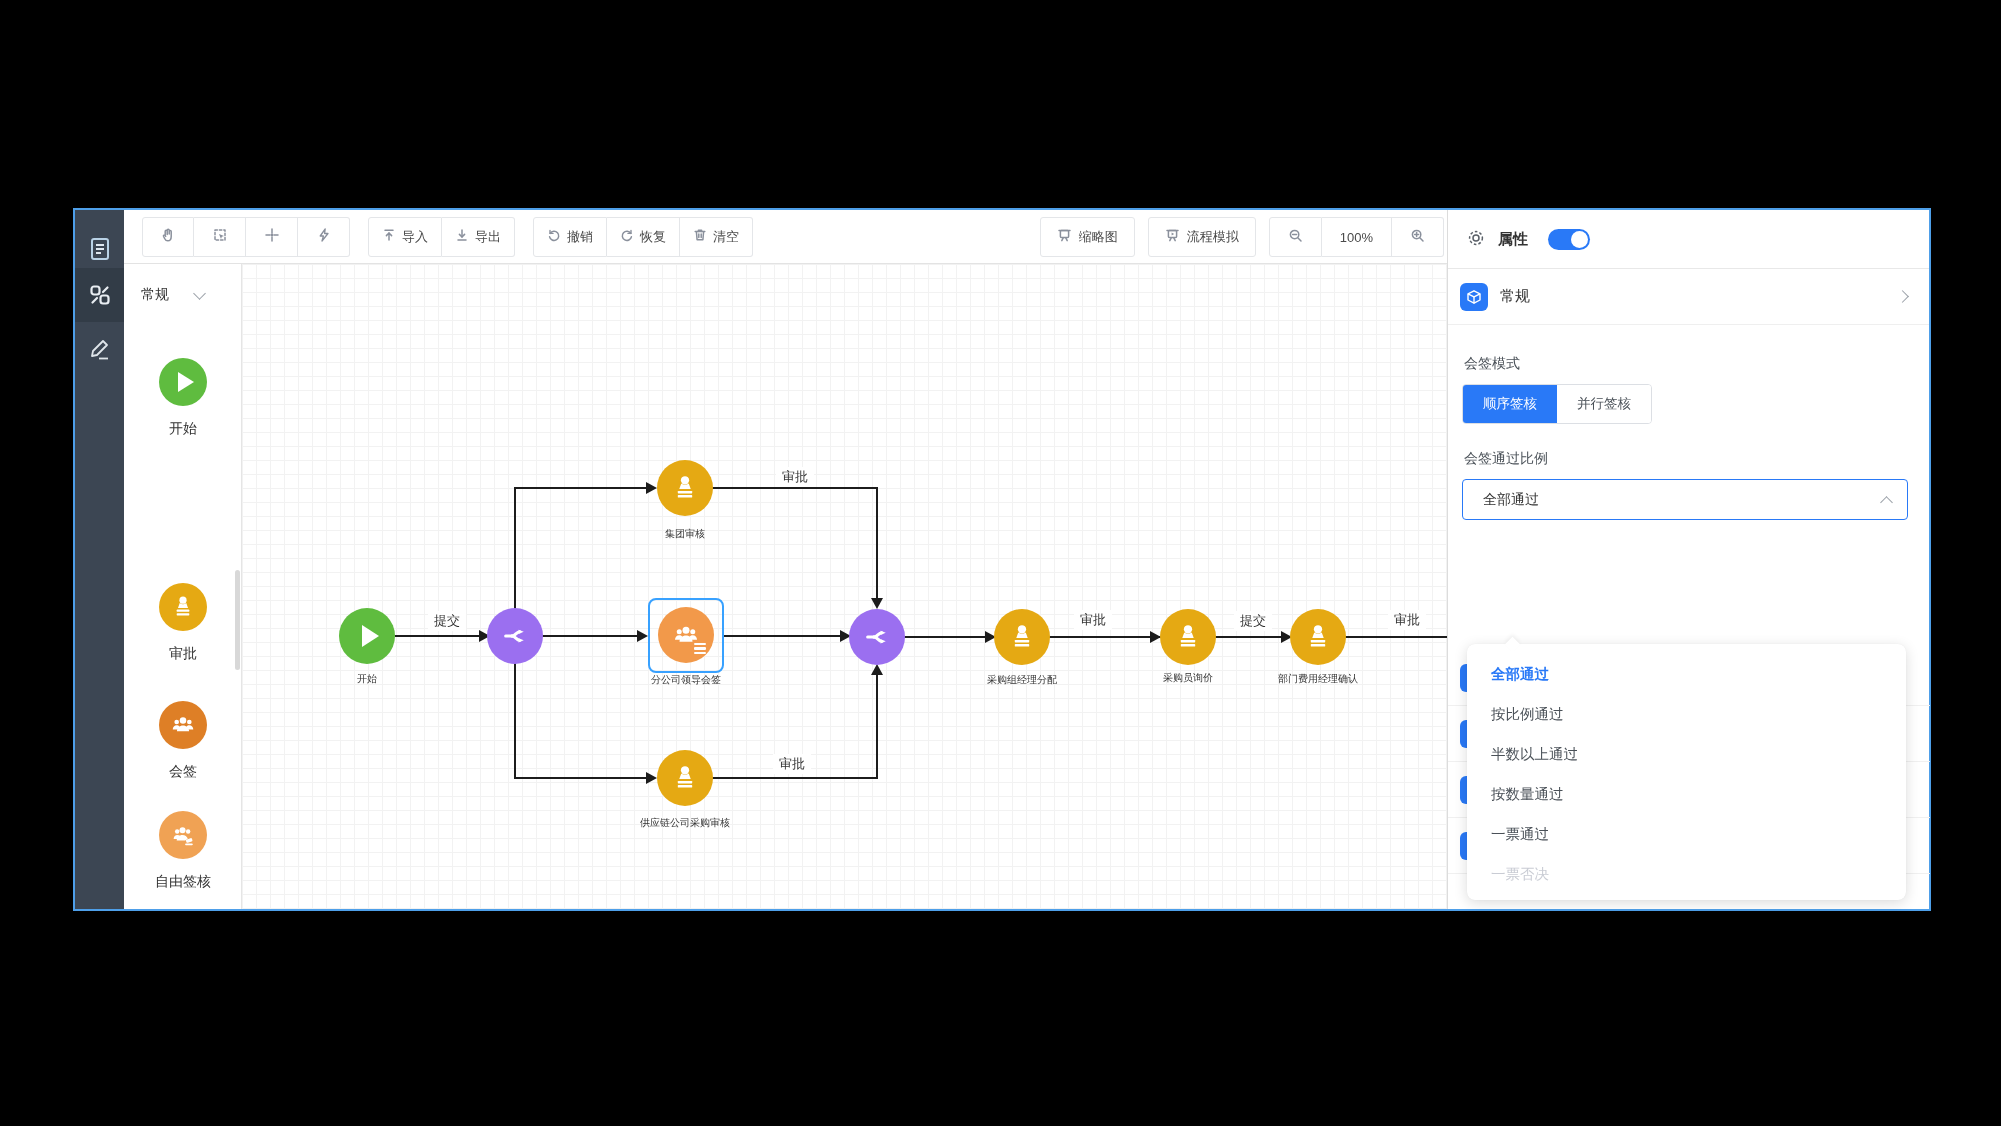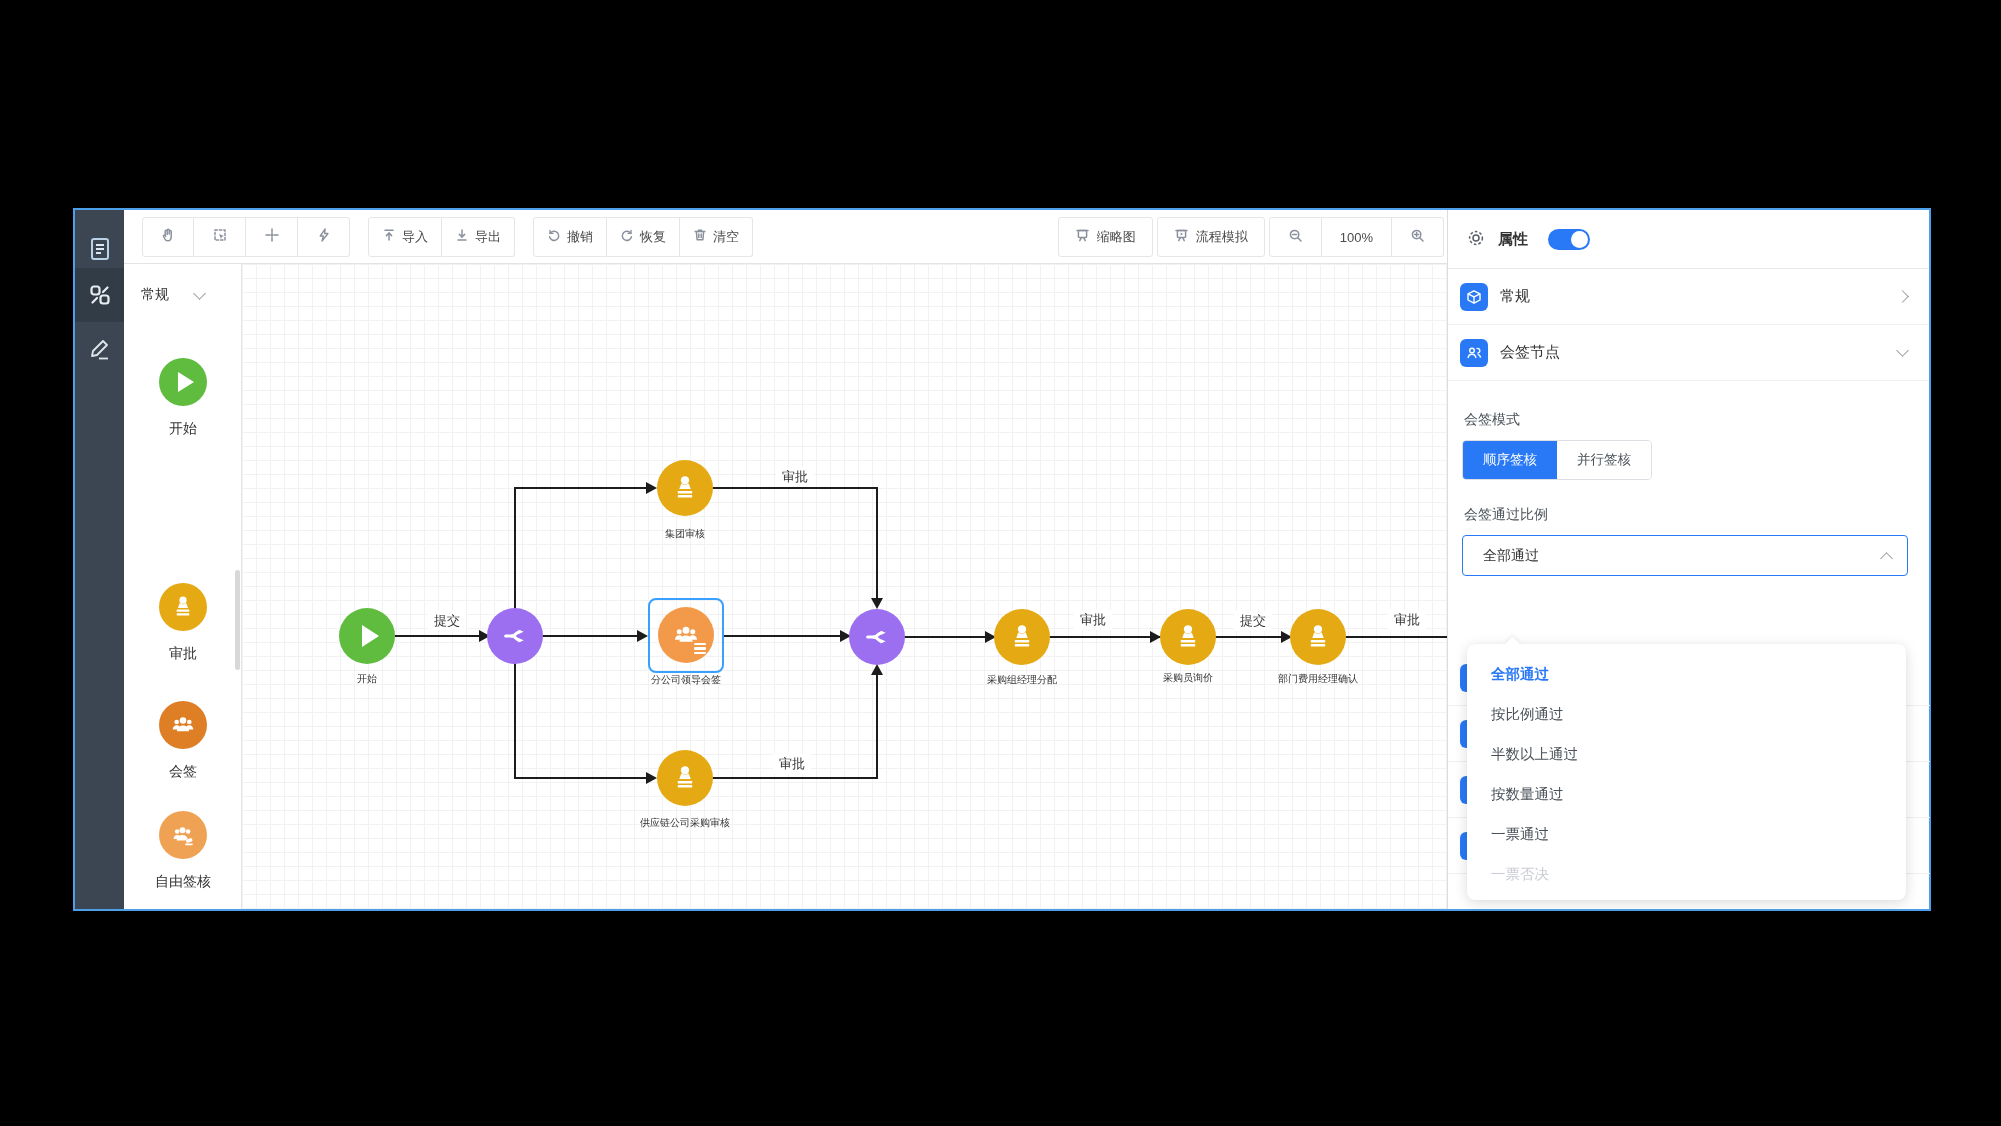--- a/index.html
+++ b/index.html
@@ -14,21 +14,21 @@
   .rail svg { display:block; }
 
   
   .mid { flex:1 1 auto; display:flex; flex-direction:column; min-width:0; }
   .toolbar { height:54px; flex:0 0 54px; background:#fff; border-bottom:1px solid #e3e3e3; display:flex; align-items:center; padding-left:18px; position:relative; }
   .tb-group { display:flex; margin-right:18px; }
   .tb-btn { height:40px; background:#fff; border:1px solid #e4e6e9; border-left:none; display:flex; align-items:center; justify-content:center; gap:6px; font-size:13px; color:#4a4a4a; padding:0 13px; cursor:pointer; white-space:nowrap; }
   .tb-btn:first-child { border-left:1px solid #e4e6e9; border-radius:3px 0 0 3px; }
   .tb-btn:last-child { border-radius:0 3px 3px 0; }
   .tb-btn.icon-only { width:52px; padding:0; }
-  .tb-right { position:absolute; right:3px; top:7px; display:flex; gap:4px; align-items:center; }
+  .tb-right { position:absolute; right:3px; top:7px; display:flex; gap:13px; align-items:center; }
   .tb-solo { height:40px; border:1px solid #e4e6e9; border-radius:3px; background:#fff; display:flex; align-items:center; justify-content:center; gap:7px; font-size:13px; color:#4a4a4a; padding:0 16px; cursor:pointer; white-space:nowrap; }
   .zoom-group { display:flex; }
   .zoom-group .tb-btn { padding:8px 18px; }
   .zoom-val { font-size:13px; color:#4a4a4a; }
   .tb-ic { stroke:#8a909c; fill:none; stroke-width:1.5; stroke-linecap:round; stroke-linejoin:round; }
 
   .workrow { flex:1 1 auto; display:flex; min-height:0; }
 
   
   .palette { width:118px; flex:0 0 118px; background:#fff; border-right:1px solid #e5e5e5; position:relative; }
@@ -453,34 +453,20 @@
               <g stroke="#fff" stroke-width="1.4" fill="none" stroke-linejoin="round">
                 <path d="M8 1.8 L14 4.8 V11 L8 14.2 L2 11 V4.8 Z"></path>
                 <path d="M2 4.8 L8 7.8 L14 4.8"></path>
                 <path d="M8 7.8 V14.2"></path>
               </g>
             </svg>
           </span>
       <span class="sec-label">常规</span>
       <span class="chev right"></span>
     </div>
-    <div class="sec-row">
-      <span class="sec-ic">
-            <svg width="16" height="16" viewBox="0 0 16 16">
-              <g stroke="#fff" stroke-width="1.4" fill="none">
-                <circle cx="6" cy="5.6" r="2.3"></circle>
-                <path d="M2 13 c.5-2.6 2.2-3.8 4-3.8 s3.5 1.2 4 3.8"></path>
-                <path d="M10.6 3.6 a2.3 2.3 0 1 1 .8 4.4"></path>
-                <path d="M11.6 9.4 c1.6.3 2.6 1.5 3 3.3"></path>
-              </g>
-            </svg>
-          </span>
-      <span class="sec-label">会签节点</span>
-      <span class="chev down"></span>
-    </div>
 
     <div class="panel-body">
       <div class="fld-label">会签模式</div>
       <div class="seg">
         <span class="seg-btn on">顺序签核</span>
         <span class="seg-btn">并行签核</span>
       </div>
       <div class="fld-label" style="margin-top:26px;">会签通过比例</div>
       <div class="select-box">
         <span class="val">全部通过</span>

